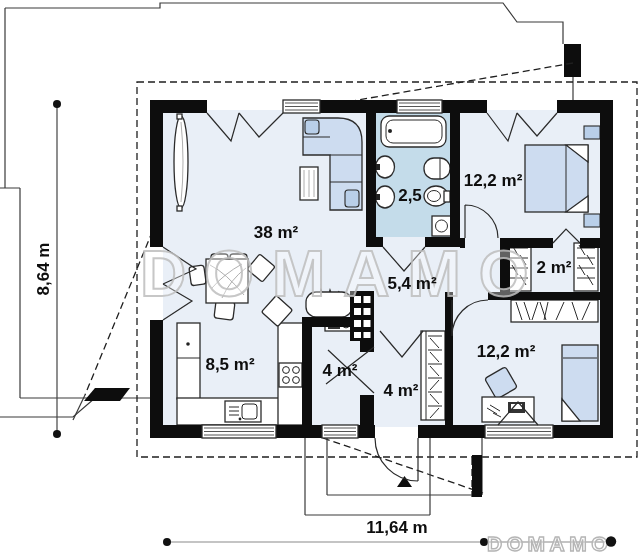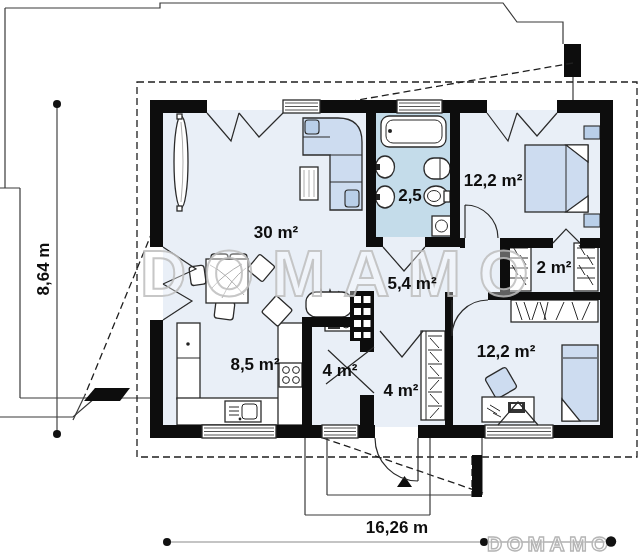--- a/index.html
+++ b/index.html
@@ -283,25 +283,25 @@
     <circle cx="167" cy="542" r="4" fill="#111"></circle>
     <circle cx="484" cy="542" r="4" fill="#111"></circle>
   </g>
 
   <g>
     <text x="487" y="551" font-size="21" font-weight="bold" letter-spacing="4.5" fill="#ffffff" fill-opacity="0.4" stroke="#b5b5b5" stroke-width="1.4">DOMAMO</text>
     <circle cx="611" cy="541.5" r="5.2" fill="#111"></circle>
   </g>
 </svg>
 
-  <div class="lbl" style="left:276px;top:233px">30 m²</div>
+  <div class="lbl" style="left:276px;top:233px">38 m²</div>
   <div class="lbl" style="left:410px;top:196px">2,5</div>
   <div class="lbl" style="left:493px;top:181px">12,2 m²</div>
   <div class="lbl" style="left:554px;top:268px">2 m²</div>
   <div class="lbl" style="left:412px;top:284px">5,4 m²</div>
-  <div class="lbl" style="left:255px;top:365px">8,5 m²</div>
+  <div class="lbl" style="left:230px;top:365px">8,5 m²</div>
   <div class="lbl" style="left:340px;top:371px">4 m²</div>
   <div class="lbl" style="left:401px;top:391px">4 m²</div>
   <div class="lbl" style="left:506px;top:352px">12,2 m²</div>
 
   <div class="lbl dim vdim" style="left:44px;top:269px">8,64 m</div>
-  <div class="lbl dim" style="left:397px;top:528px">16,26 m</div>
+  <div class="lbl dim" style="left:397px;top:528px">11,64 m</div>
 </div>
 
 </body></html>

